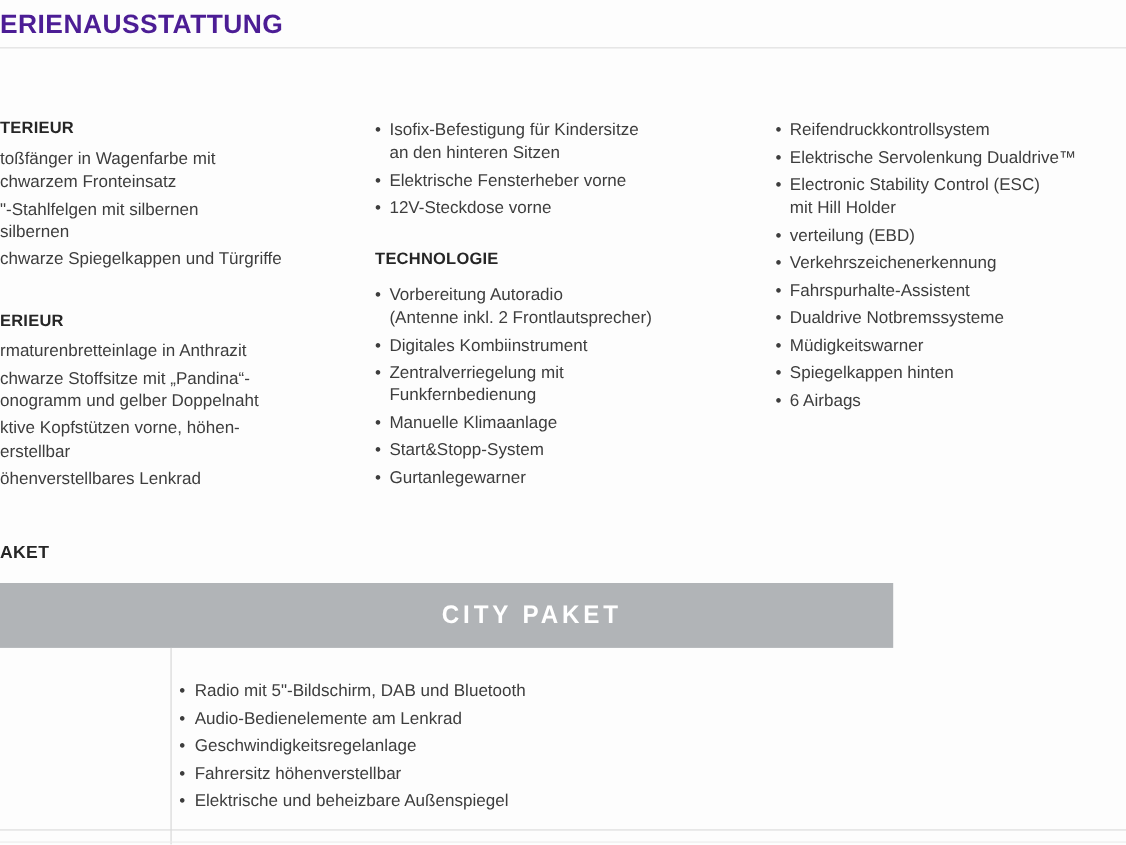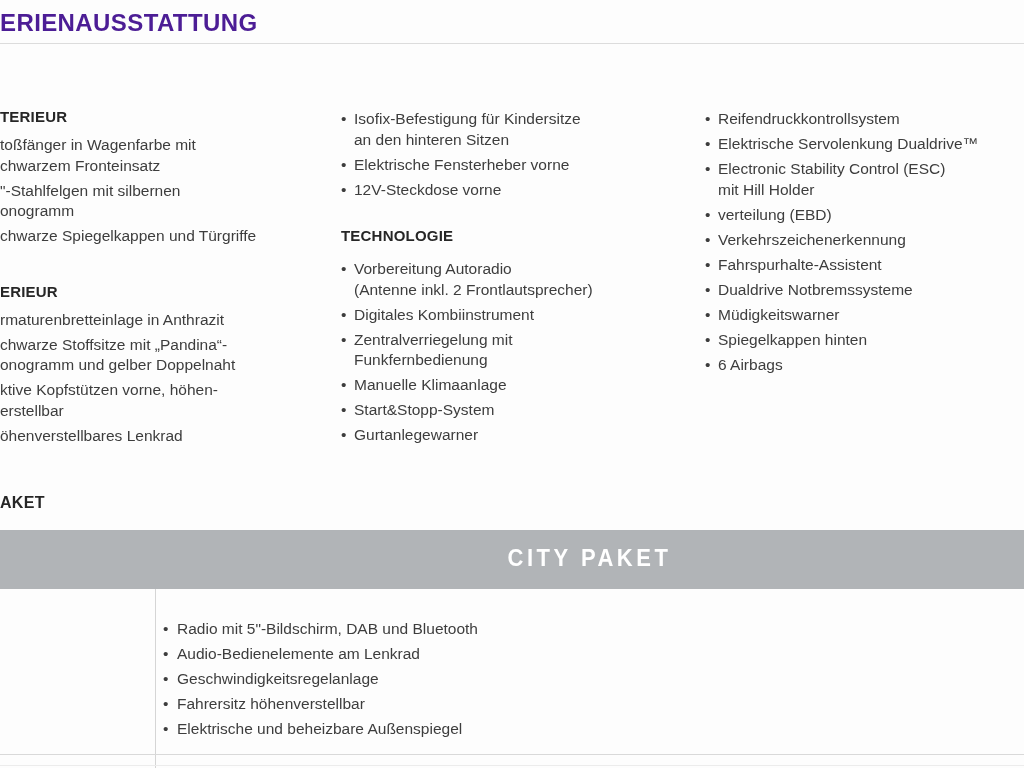--- a/index.html
+++ b/index.html
@@ -29,21 +29,21 @@
   .cutline.first0{margin-top:0;}
 
   .item{position:relative;padding-left:13px;margin-bottom:4.5px;}
   .item::before{content:"\2022";position:absolute;left:0;top:0;color:#3d3d3d;}
   .l{white-space:nowrap;}
 
   .paket-heading{
     position:absolute;left:0;top:492px;
     font-size:16px;font-weight:800;color:#262626;line-height:22px;letter-spacing:.3px;
   }
-  .band{position:absolute;left:0;top:530px;width:1024px;height:59px;background:#b1b4b7;}
+  .band{position:absolute;left:0;top:530px;width:812px;height:59px;background:#b1b4b7;}
   .band-label{
     position:absolute;left:155px;right:0;top:16px;text-align:center;
     color:#ffffff;font-size:22px;font-weight:700;letter-spacing:3.5px;line-height:26px;
     transform:scaleY(1.05);
   }
   .vline{position:absolute;left:155px;top:589px;bottom:0;width:1px;background:#d5d5d5;}
   .paket-items{position:absolute;left:163px;top:616px;font-size:15.5px;line-height:25px;color:#3d3d3d;}
   .paket-items .item{margin-bottom:0;padding-left:14px;}
   .hline1{position:absolute;left:0;width:1024px;top:754px;height:1px;background:#d9d9d9;}
   .hline2{position:absolute;left:0;width:1024px;top:765px;height:1px;background:#ececec;}
@@ -54,21 +54,21 @@
 <div class="page">
 
   <div class="title">ERIENAUSSTATTUNG</div>
   <div class="toprule"></div>
 
   <div class="col col-left">
     <div class="sec">TERIEUR</div>
     <div class="cutline first first0">toßfänger in Wagenfarbe mit</div>
     <div class="cutline">chwarzem Fronteinsatz</div>
     <div class="cutline first">"-Stahlfelgen mit silbernen</div>
-    <div class="cutline">onogramm</div>
+    <div class="cutline">silbernen</div>
     <div class="cutline first">chwarze Spiegelkappen und Türgriffe</div>
 
     <div class="sec sec2">ERIEUR</div>
     <div class="cutline first first0">rmaturenbretteinlage in Anthrazit</div>
     <div class="cutline first">chwarze Stoffsitze mit „Pandina“-</div>
     <div class="cutline">onogramm und gelber Doppelnaht</div>
     <div class="cutline first">ktive Kopfstützen vorne, höhen-</div>
     <div class="cutline">erstellbar</div>
     <div class="cutline first">öhenverstellbares Lenkrad</div>
   </div>

